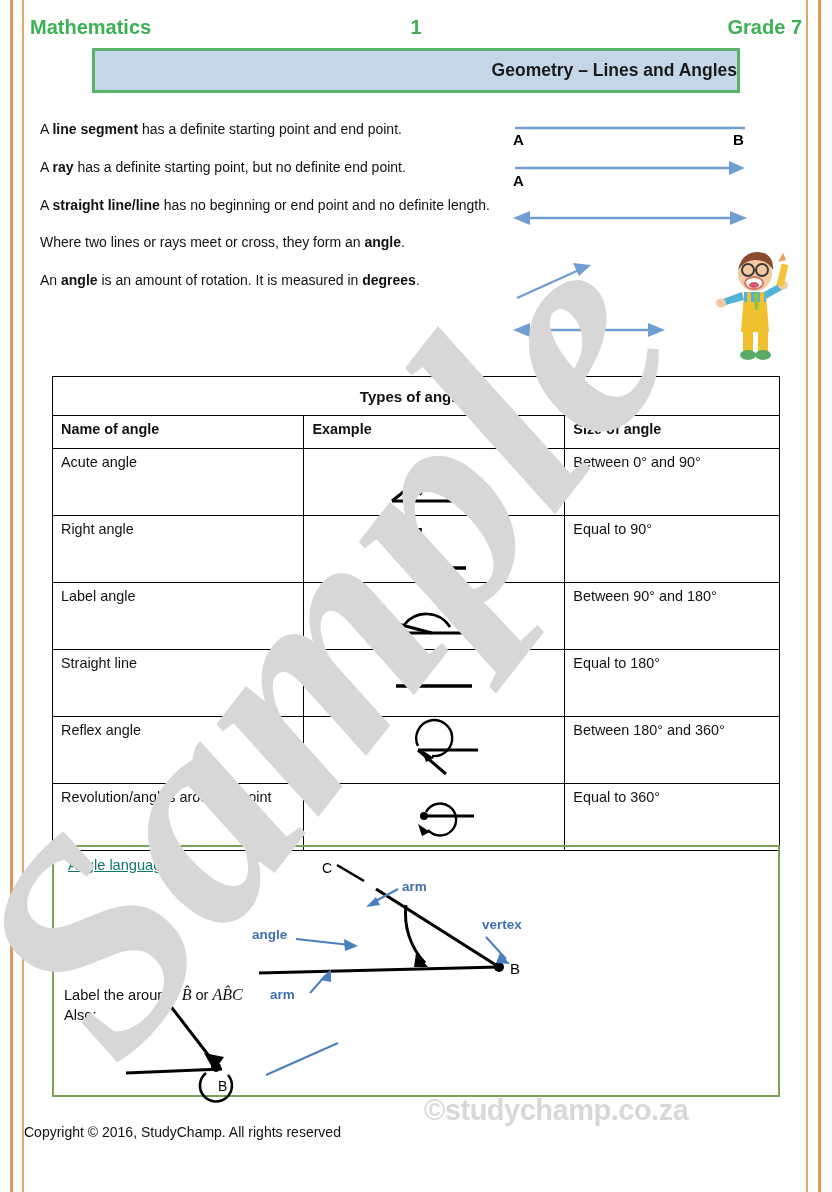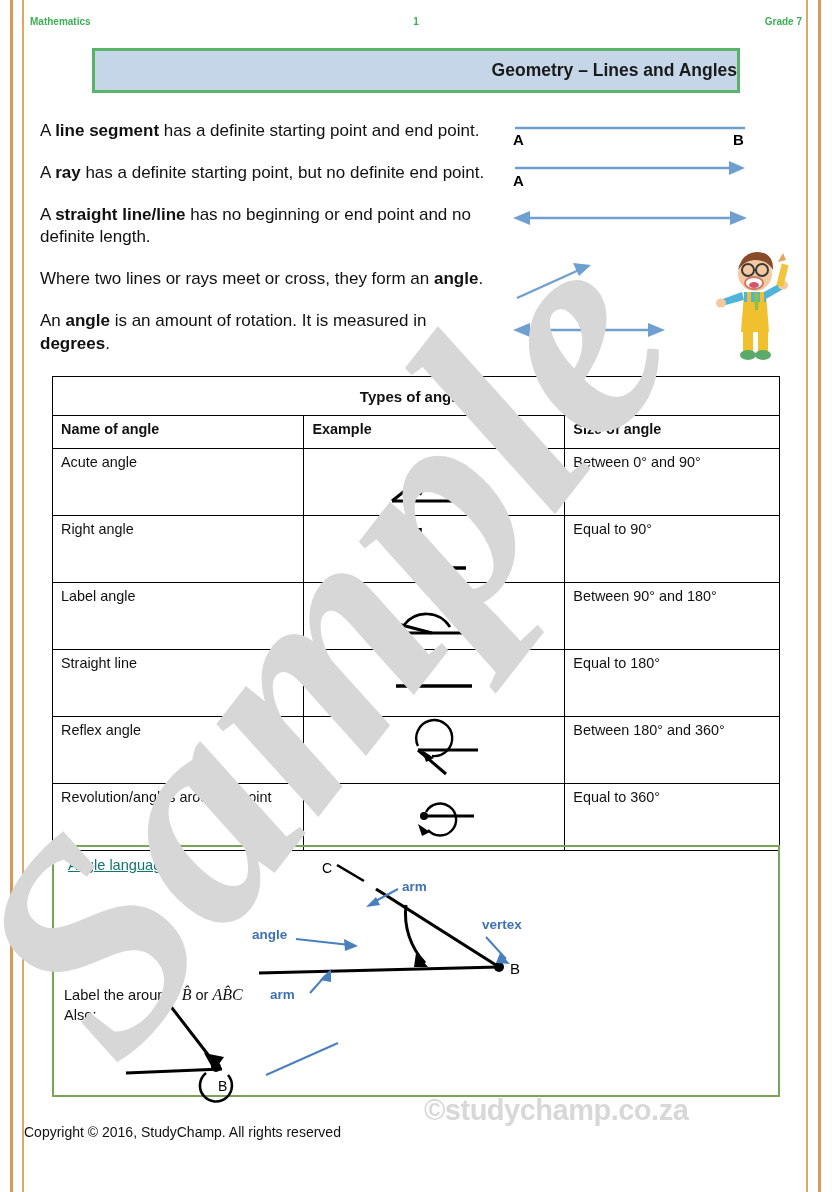--- a/index.html
+++ b/index.html
@@ -62,21 +62,21 @@
     z-index: 6;
     pointer-events: none;
     white-space: nowrap;
   }
 
   
   .run-head {
     position: absolute;
     top: 16px;
     height: 20px;
-    font-size: 10px;
+    font-size: 20px;
     font-weight: 700;
     color: #3cb054;
     z-index: 3;
   }
   .run-head.subject { left: 30px; }
   .run-head.pageno  { left: 0; width: 832px; text-align: center; }
   .run-head.grade   { left: 0; width: 802px; text-align: right; }
 
   
   .title-banner {
@@ -102,21 +102,21 @@
   
   .defs {
     position: absolute;
     left: 40px;
     top: 120px;
     width: 460px;
     z-index: 3;
   }
   .defs p {
     margin: 0 0 19px 0;
-    font-size: 17px;
+    font-size: 14px;
     line-height: 1.34;
     color: #111111;
   }
   .defs p b { font-weight: 700; }
 
   
   .line-figs {
     position: absolute;
     left: 505px;
     top: 118px;

